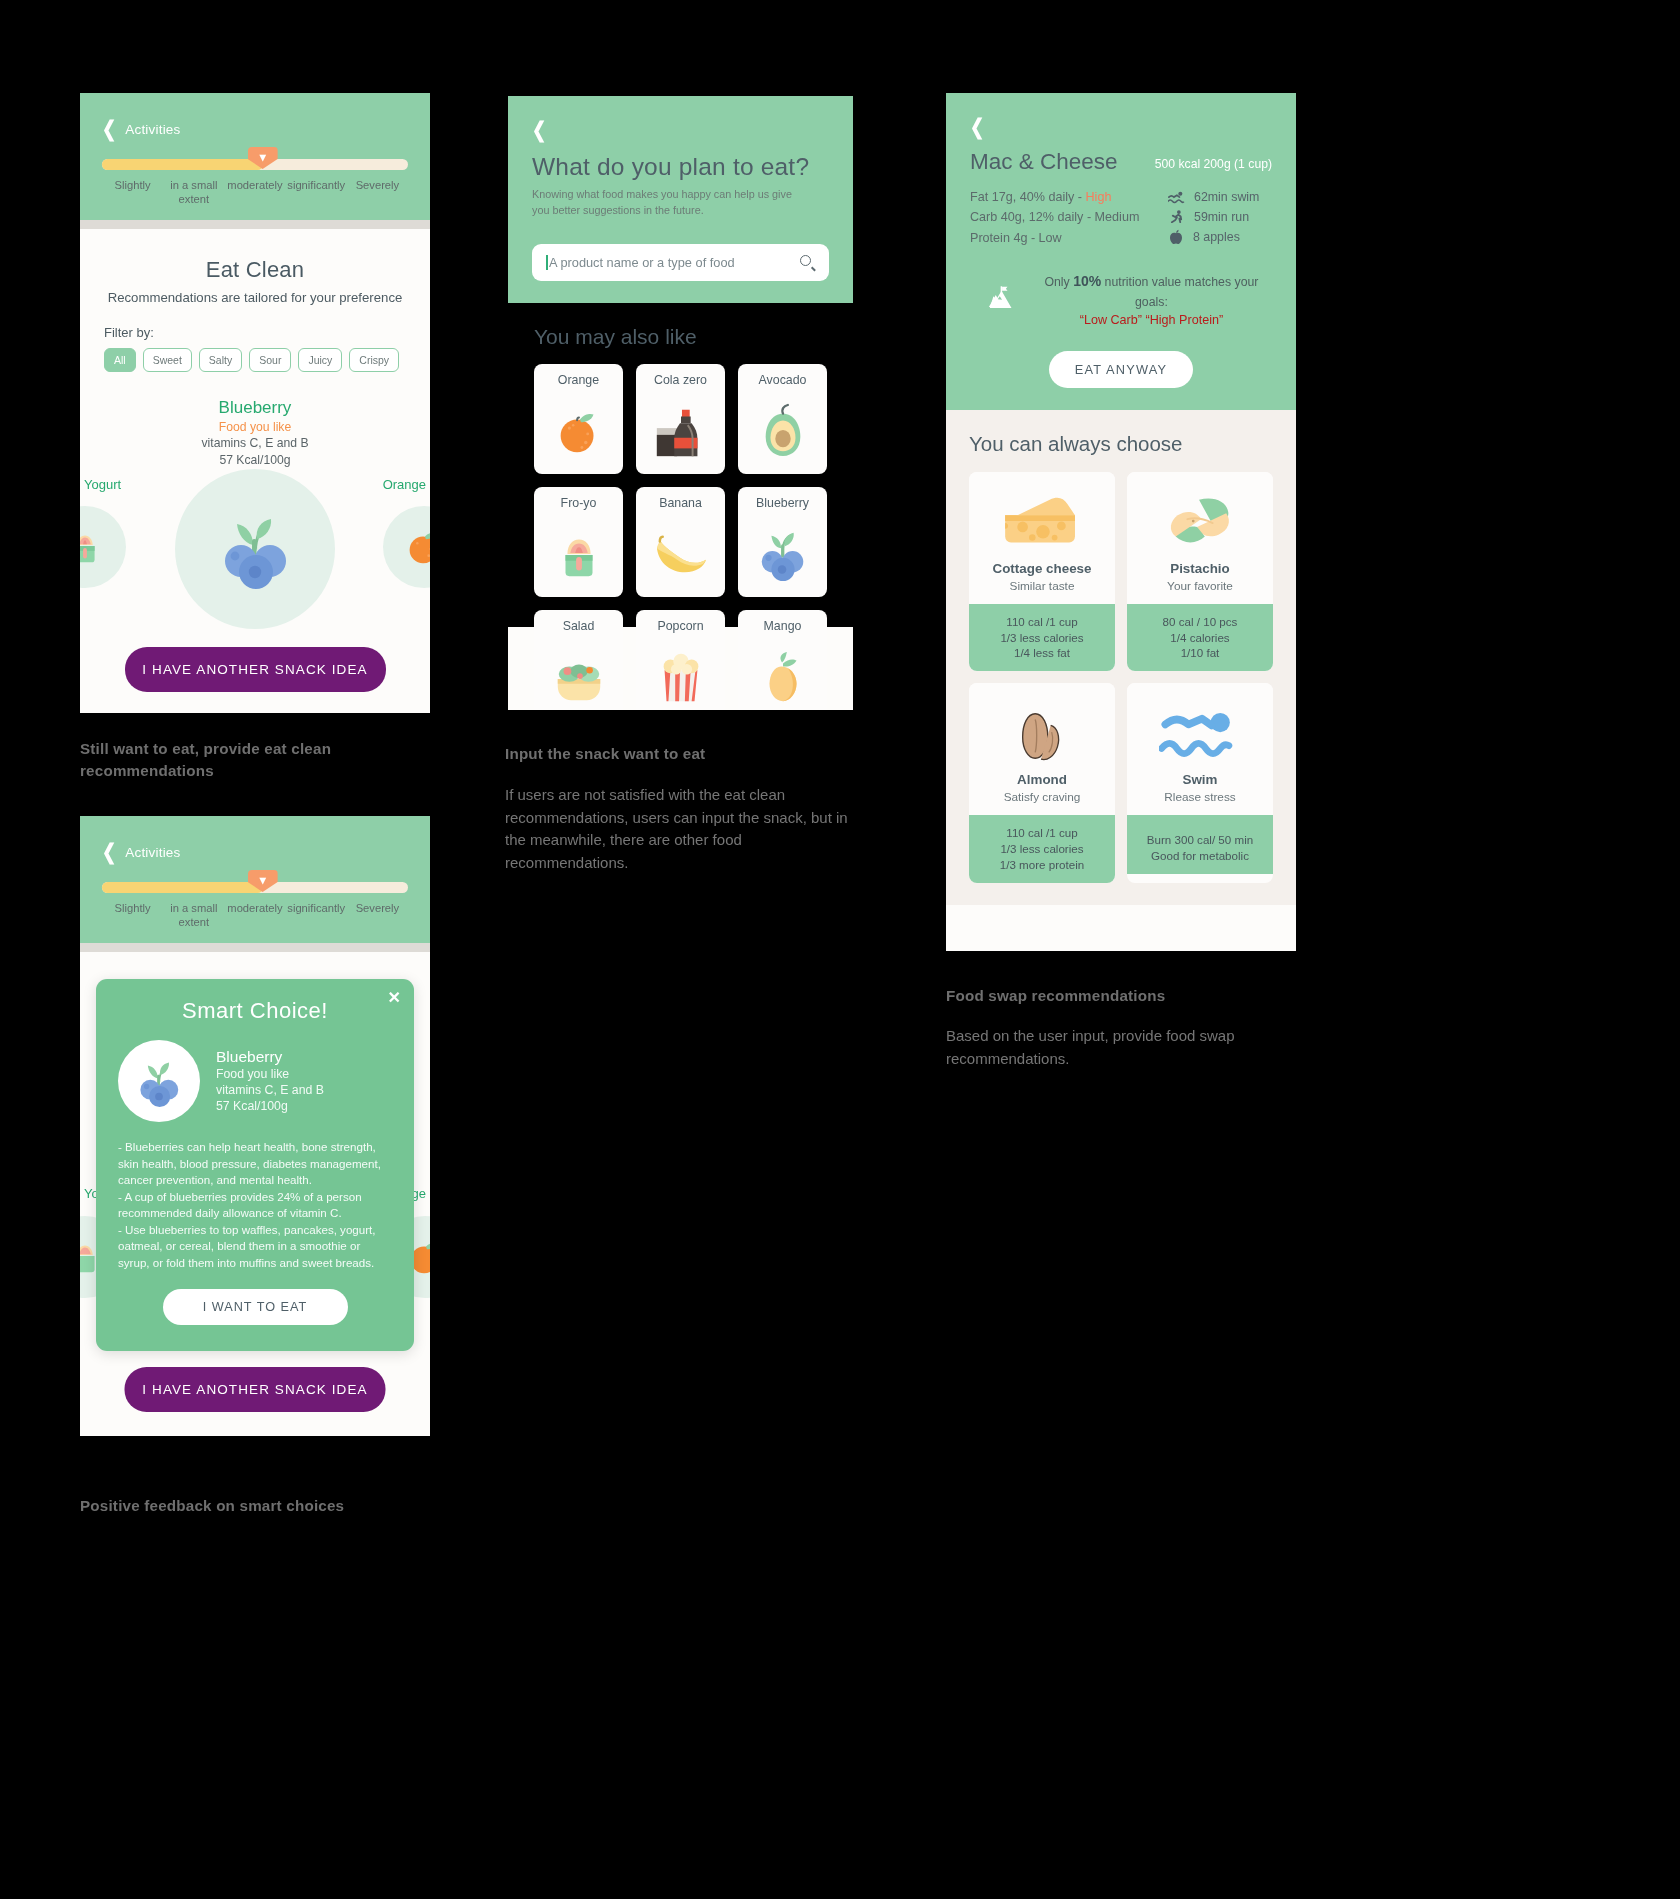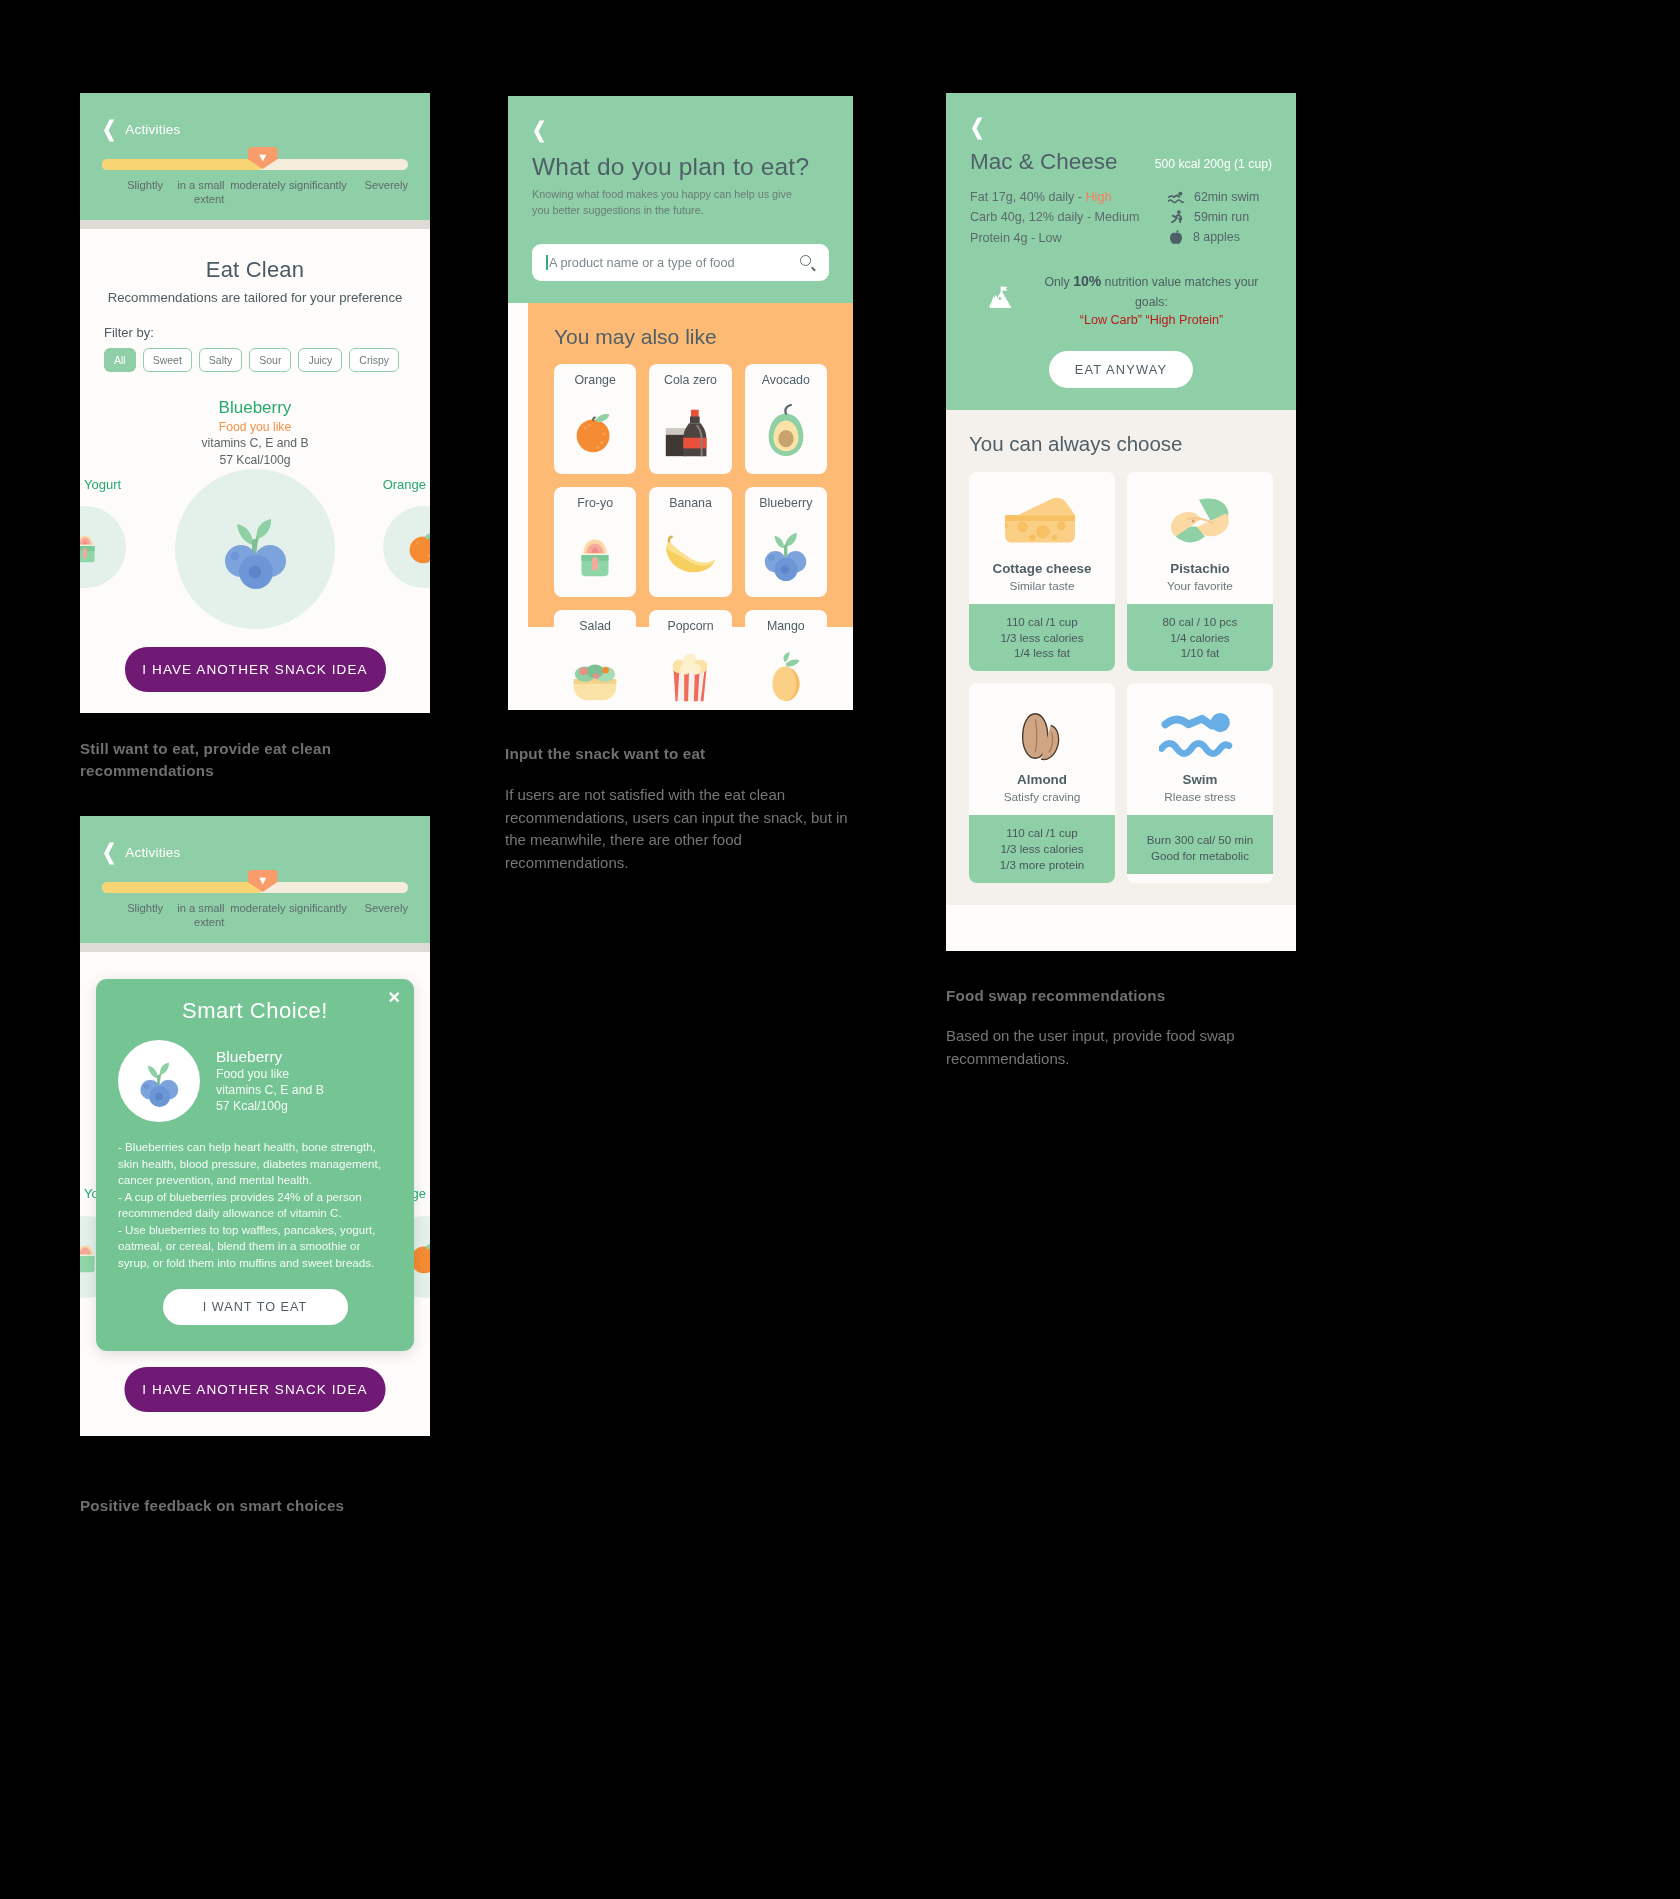--- a/index.html
+++ b/index.html
@@ -50,21 +50,21 @@
     position: relative;
   }
   .knob-chev {
     position: absolute; left: 50%; top: 4px; transform: translateX(-50%);
     color: #fff; font-size: 12px; font-weight: 700; line-height: 1;
   }
   .slider-labels {
     display: flex; margin-top: 8px;
   }
   .slider-labels span {
-    flex: 1; text-align: right; color: #5f6b6a;
+    flex: 1; text-align: center; color: #5f6b6a;
     font-size: 11.2px; line-height: 1.25;
   }
 
   .divider-bar { height: 9px; background: #dedbd6; width: 100%; }
 
   
   .title-big {
     text-align: center; color: #4a5a63;
     font-size: 22px; font-weight: 400; letter-spacing: .2px;
   }
@@ -112,21 +112,21 @@
   .search-ph { color: #7d8a8f; font-size: 12.8px; flex: 1; }
   .mag { width: 15px; height: 15px; position: relative; }
   .mag i {
     position: absolute; width: 11px; height: 11px; border: 1.6px solid #5d6a70;
     border-radius: 50%; left: 0; top: 0;
   }
   .mag b {
     position: absolute; width: 5px; height: 1.7px; background: #5d6a70;
     transform: rotate(45deg); right: -1px; bottom: 1px;
   }
-  .sec2 { background: #fdba74; padding: 22px 26px 0 26px; margin-left: 20px; }
+  .sec2 { background: #000000; padding: 22px 26px 0 26px; }
   .sec2-title { color: #4f5f68; font-size: 21px; }
   .grid3 { display: grid; grid-template-columns: repeat(3, 1fr); gap: 13px; margin-top: 15px; }
   .tile {
     background: #fdfcfb; border-radius: 8px; height: 110px;
     display: flex; flex-direction: column; align-items: center;
     padding-top: 9px;
   }
   .tile-label { color: #4f5f68; font-size: 12.4px; }
   .tile-art { flex: 1; display: flex; align-items: center; justify-content: center; width: 100%; }
 

